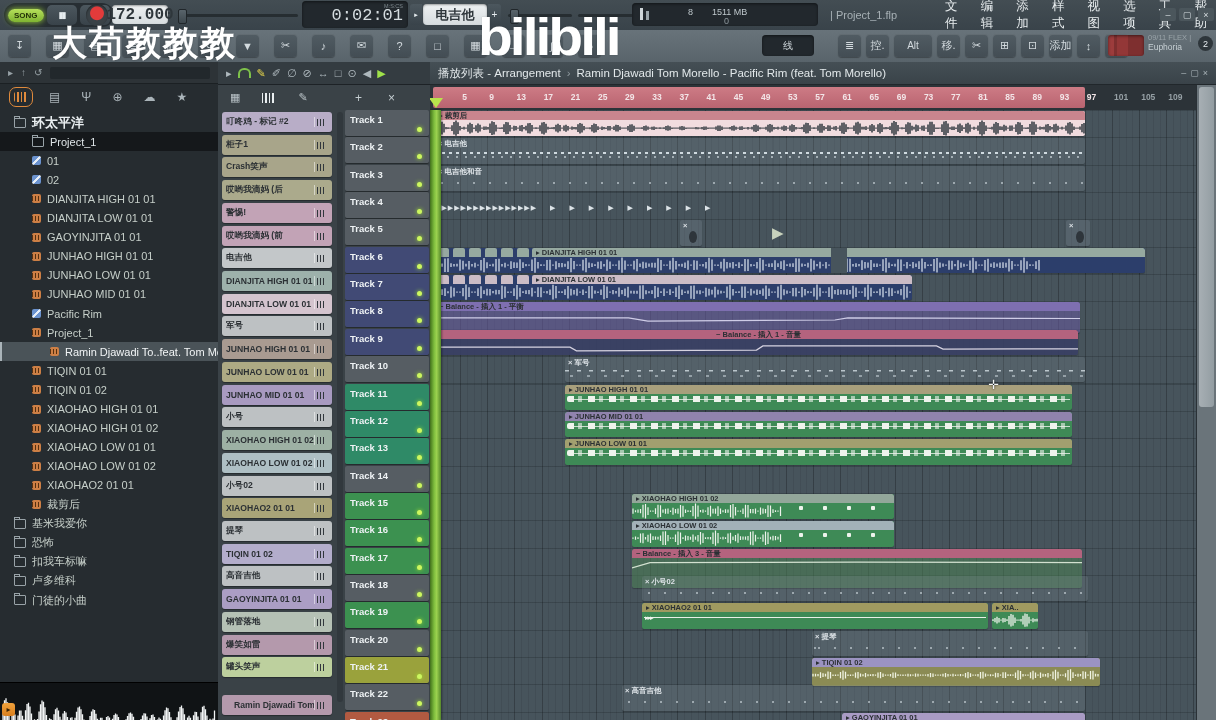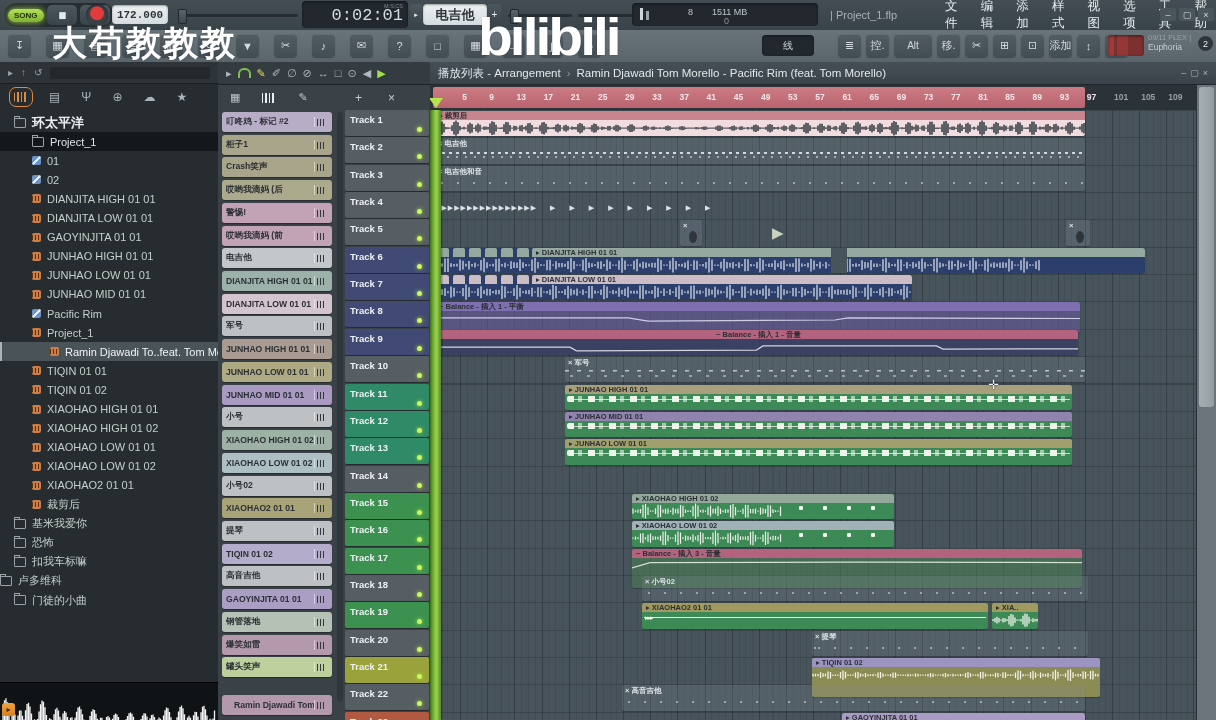--- a/index.html
+++ b/index.html
@@ -102,21 +102,21 @@
 
 <div id="app">
 
   <div id="topbar" class="abs">
     <div class="abs tgroup" style="left:4px;top:3px;">
       <span class="songbtn">SONG</span>
       <span class="tbtn" style="letter-spacing:-2px;">▮▮</span>
       <span class="tbtn">■</span>
     </div>
     <div class="abs recbtn" style="left:86px;top:4px;"></div>
-    <div class="abs lcd" style="left:112px;top:5px;width:56px;height:19px;font-size:11px;">172.000</div>
+    <div class="abs lcd" style="left:112px;top:5px;width:56px;height:19px;font-size:16px;">172.000</div>
     <div class="abs slider" style="left:178px;top:14px;width:120px;">
       <span class="sthumb" style="left:0px;"></span>
     </div>
     <div class="abs darkpanel" style="left:302px;top:1px;width:106px;height:27px;">
       <span class="abs" style="right:5px;top:2px;font-size:5.5px;color:#7d878c;">M:S:CS</span>
       <span class="abs" style="right:5px;top:5px;font-family:'Liberation Mono','DejaVu Sans Mono',monospace;font-size:17px;color:#d6dde0;">0:02:01</span>
     </div>
     <div class="abs tbtn" style="left:410px;top:4px;width:12px;height:21px;border-radius:3px 0 0 3px;font-size:7px;">▸</div>
     <div class="abs lcd" style="left:423px;top:4px;width:64px;height:21px;font-size:13px;">电吉他</div>
     <div class="abs tbtn" style="left:488px;top:4px;width:13px;height:21px;border-radius:0 3px 3px 0;font-size:10px;">+</div>
@@ -299,21 +299,21 @@
           <span>基米我爱你</span>
         </div>
         <div class="brow" style="top: 423.2px; padding-left: 14px;">
           <span class="ic-folder"></span>
           <span>恐怖</span>
         </div>
         <div class="brow" style="top: 442.3px; padding-left: 14px;">
           <span class="ic-folder"></span>
           <span>扣我车标嘛</span>
         </div>
-        <div class="brow" style="top: 461.4px; ">
+        <div class="brow" style="top: 461.4px; padding-left: 14px;">
           <span class="ic-folder"></span>
           <span>卢多维科</span>
         </div>
         <div class="brow" style="top: 480.5px; padding-left: 14px;">
           <span class="ic-folder"></span>
           <span>门徒的小曲</span>
         </div>
       </div>
     <div id="preview" class="abs">
         <div style="position:absolute;left:2px;top:3px;">
@@ -757,21 +757,21 @@
           <div class="cbody">
             <svg xmlns="http://www.w3.org/2000/svg" width="46" height="16.35" style="display:block">
               <path d="M1 7.2L1 9.1M3 6.0L3 10.3M5 4.8L5 11.6M7 6.0L7 10.4M9 7.6L9 8.8M11 5.9L11 10.5M13 6.3L13 10.0M15 7.3L15 9.1M17 3.9L17 12.5M19 1.9L19 14.4M21 2.7L21 13.7M23 5.4L23 11.0M25 7.6L25 8.8M27 7.5L27 8.8M29 6.9L29 9.4M31 3.8L31 12.6M33 1.6L33 14.8M35 1.9L35 14.4M37 4.7L37 11.6M39 7.6L39 8.8M41 6.2L41 10.2M43 6.9L43 9.4M45 6.7L45 9.6" stroke="#eef3ec" stroke-width="1.3"></path>
             </svg>
           </div>
         </div>
         <div class="clip" style="left: 382px; top: 520.65px; width: 276px; height: 25.35px; background: rgba(130, 145, 155, 0.22);">
           <div class="mlbl">× 提琴</div>
           <div class="cbody mid-sparse"></div>
         </div>
-        <div class="clip" style="left: 382px; top: 548px; width: 288px; height: 39px; background: rgb(139, 139, 84);">
+        <div class="clip" style="left: 382px; top: 548px; width: 288px; height: 28px; background: rgb(139, 139, 84);">
           <div class="chdr" style="left: 0px; width: auto; right: 0px; background: linear-gradient(rgb(155, 147, 193), rgb(155, 147, 193));">
             <span class="clbl">▸ TIQIN 01 02</span>
           </div>
           <div class="cbody">
             <svg xmlns="http://www.w3.org/2000/svg" width="288" height="16.35" style="display:block">
               <path d="M1 6.8L1 9.6M3.5 6.8L3.5 9.6M6 7.1L6 9.2M8.5 5.3L8.5 11.1M11 6.3L11 10.0M13.5 6.8L13.5 9.5M16 4.4L16 11.9M18.5 4.9L18.5 11.4M21 7.4L21 9.0M23.5 7.4L23.5 9.0M26 7.6L26 8.8M28.5 5.1L28.5 11.3M31 3.5L31 12.8M33.5 4.7L33.5 11.6M36 7.4L36 8.9M38.5 7.5L38.5 8.9M41 7.6L41 8.8M43.5 5.6L43.5 10.7M46 4.9L46 11.5M48.5 6.6L48.5 9.8M51 7.2L51 9.2M53.5 6.0L53.5 10.3M56 7.2L56 9.2M58.5 7.3L58.5 9.0M61 7.0L61 9.3M63.5 7.6L63.5 8.8M66 5.5L66 10.8M68.5 5.0L68.5 11.3M71 6.4L71 9.9M73.5 7.6L73.5 8.8M76 7.6L76 8.8M78.5 6.9L78.5 9.4M81 5.5L81 10.9M83.5 5.6L83.5 10.7M86 7.2L86 9.1M88.5 7.6L88.5 8.8M91 7.5L91 8.9M93.5 7.6L93.5 8.8M96 6.7L96 9.6M98.5 7.2L98.5 9.2M101 7.6L101 8.8M103.5 6.6L103.5 9.8M106 6.8L106 9.6M108.5 7.6L108.5 8.8M111 7.6L111 8.8M113.5 7.6L113.5 8.8M116 7.0L116 9.4M118.5 6.1L118.5 10.2M121 6.5L121 9.9M123.5 7.6L123.5 8.8M126 7.6L126 8.8M128.5 7.6L128.5 8.8M131 6.7L131 9.6M133.5 6.1L133.5 10.3M136 7.0L136 9.4M138.5 7.6L138.5 8.8M141 6.7L141 9.6M143.5 7.4L143.5 8.9M146 7.5L146 8.8M148.5 7.1L148.5 9.2M151 7.6L151 8.8M153.5 5.9L153.5 10.5M156 5.1L156 11.2M158.5 6.3L158.5 10.1M161 7.6L161 8.8M163.5 7.6L163.5 8.8M166 6.9L166 9.5M168.5 4.9L168.5 11.4M171 4.7L171 11.6M173.5 6.6L173.5 9.7M176 7.5L176 8.8M178.5 7.2L178.5 9.2M181 7.5L181 8.9M183.5 5.7L183.5 10.6M186 6.1L186 10.2M188.5 7.6L188.5 8.8M191 5.3L191 11.1M193.5 5.2L193.5 11.1M196 7.3L196 9.1M198.5 7.3L198.5 9.0M201 7.6L201 8.8M203.5 5.4L203.5 10.9M206 3.3L206 13.0M208.5 4.1L208.5 12.3M211 6.9L211 9.5M213.5 7.5L213.5 8.8M216 7.6L216 8.8M218.5 5.2L218.5 11.2M221 3.7L221 12.6M223.5 5.4L223.5 11.0M226 7.5L226 8.8M228.5 5.5L228.5 10.9M231 6.7L231 9.7M233.5 6.9L233.5 9.4M236 6.0L236 10.4M238.5 7.6L238.5 8.8M241 4.4L241 12.0M243.5 2.8L243.5 13.5M246 4.7L246 11.6M248.5 7.6L248.5 8.8M251 7.6L251 8.8M253.5 6.2L253.5 10.2M256 2.9L256 13.5M258.5 2.3L258.5 14.0M261 5.3L261 11.1M263.5 7.4L263.5 8.9M266 6.7L266 9.7M268.5 7.1L268.5 9.2M271 4.3L271 12.0M273.5 4.7L273.5 11.6M276 7.6L276 8.8M278.5 4.1L278.5 12.2M281 3.8L281 12.5M283.5 6.8L283.5 9.6M286 6.9L286 9.5" stroke="#f1f4e3" stroke-width="1.3"></path>
             </svg>
           </div>
         </div>
         <div class="clip" style="left: 192px; top: 575.35px; width: 463px; height: 25.35px; background: rgba(130, 145, 155, 0.22);">

